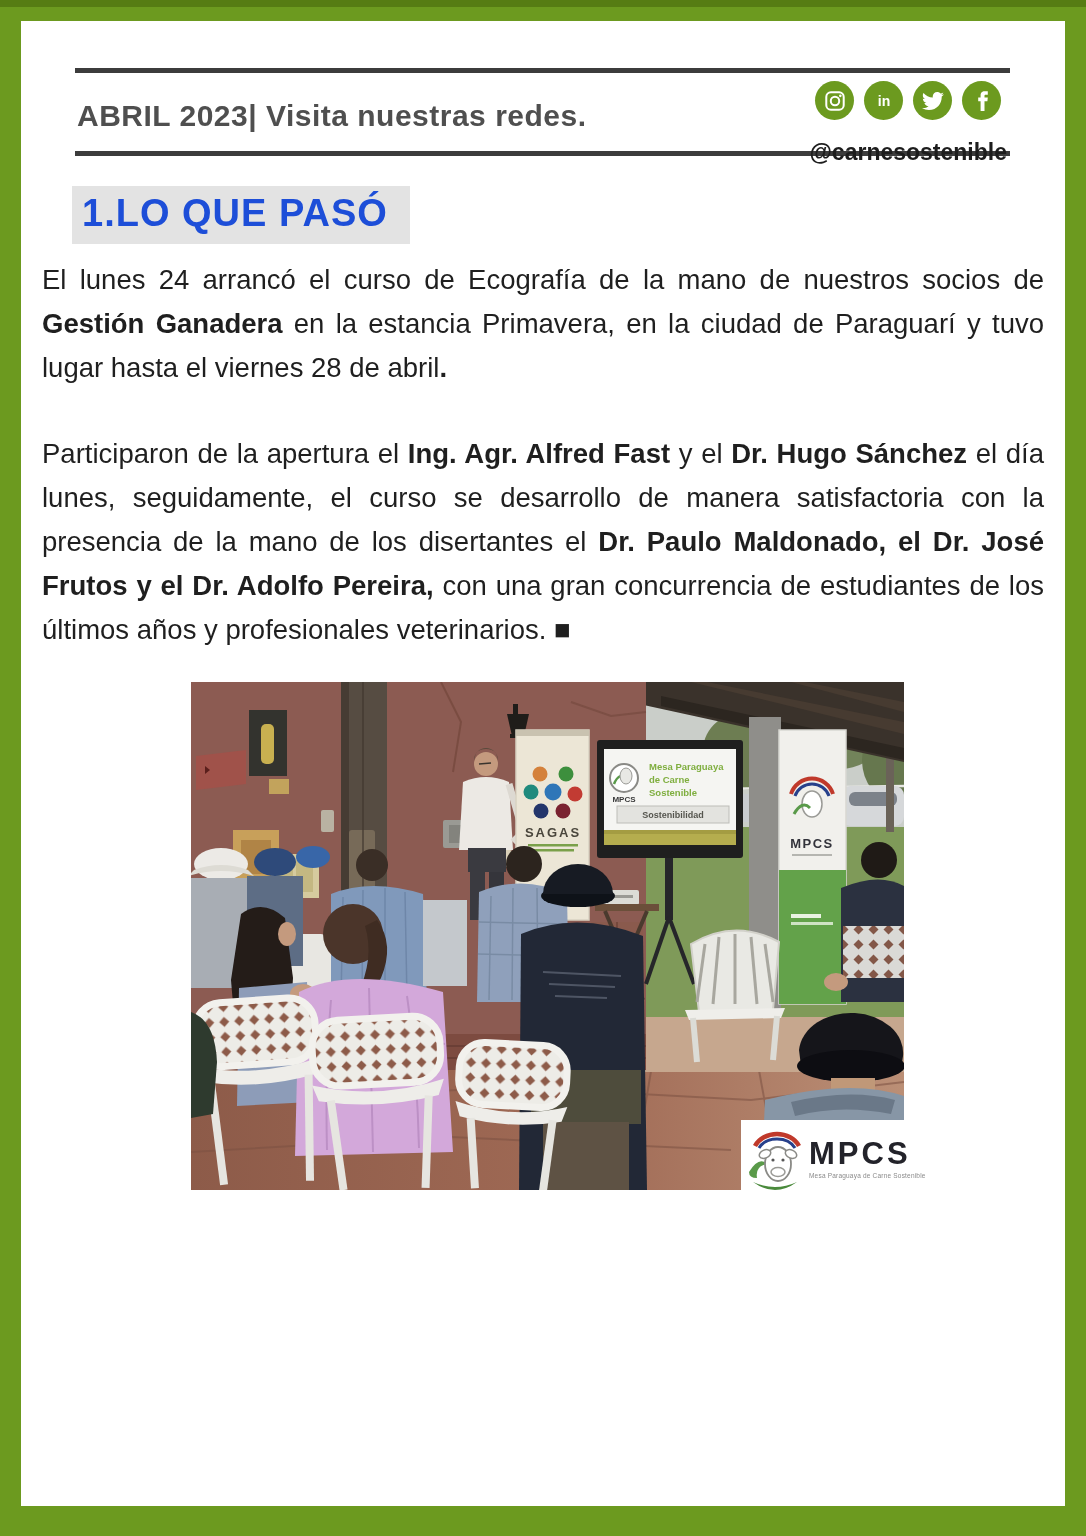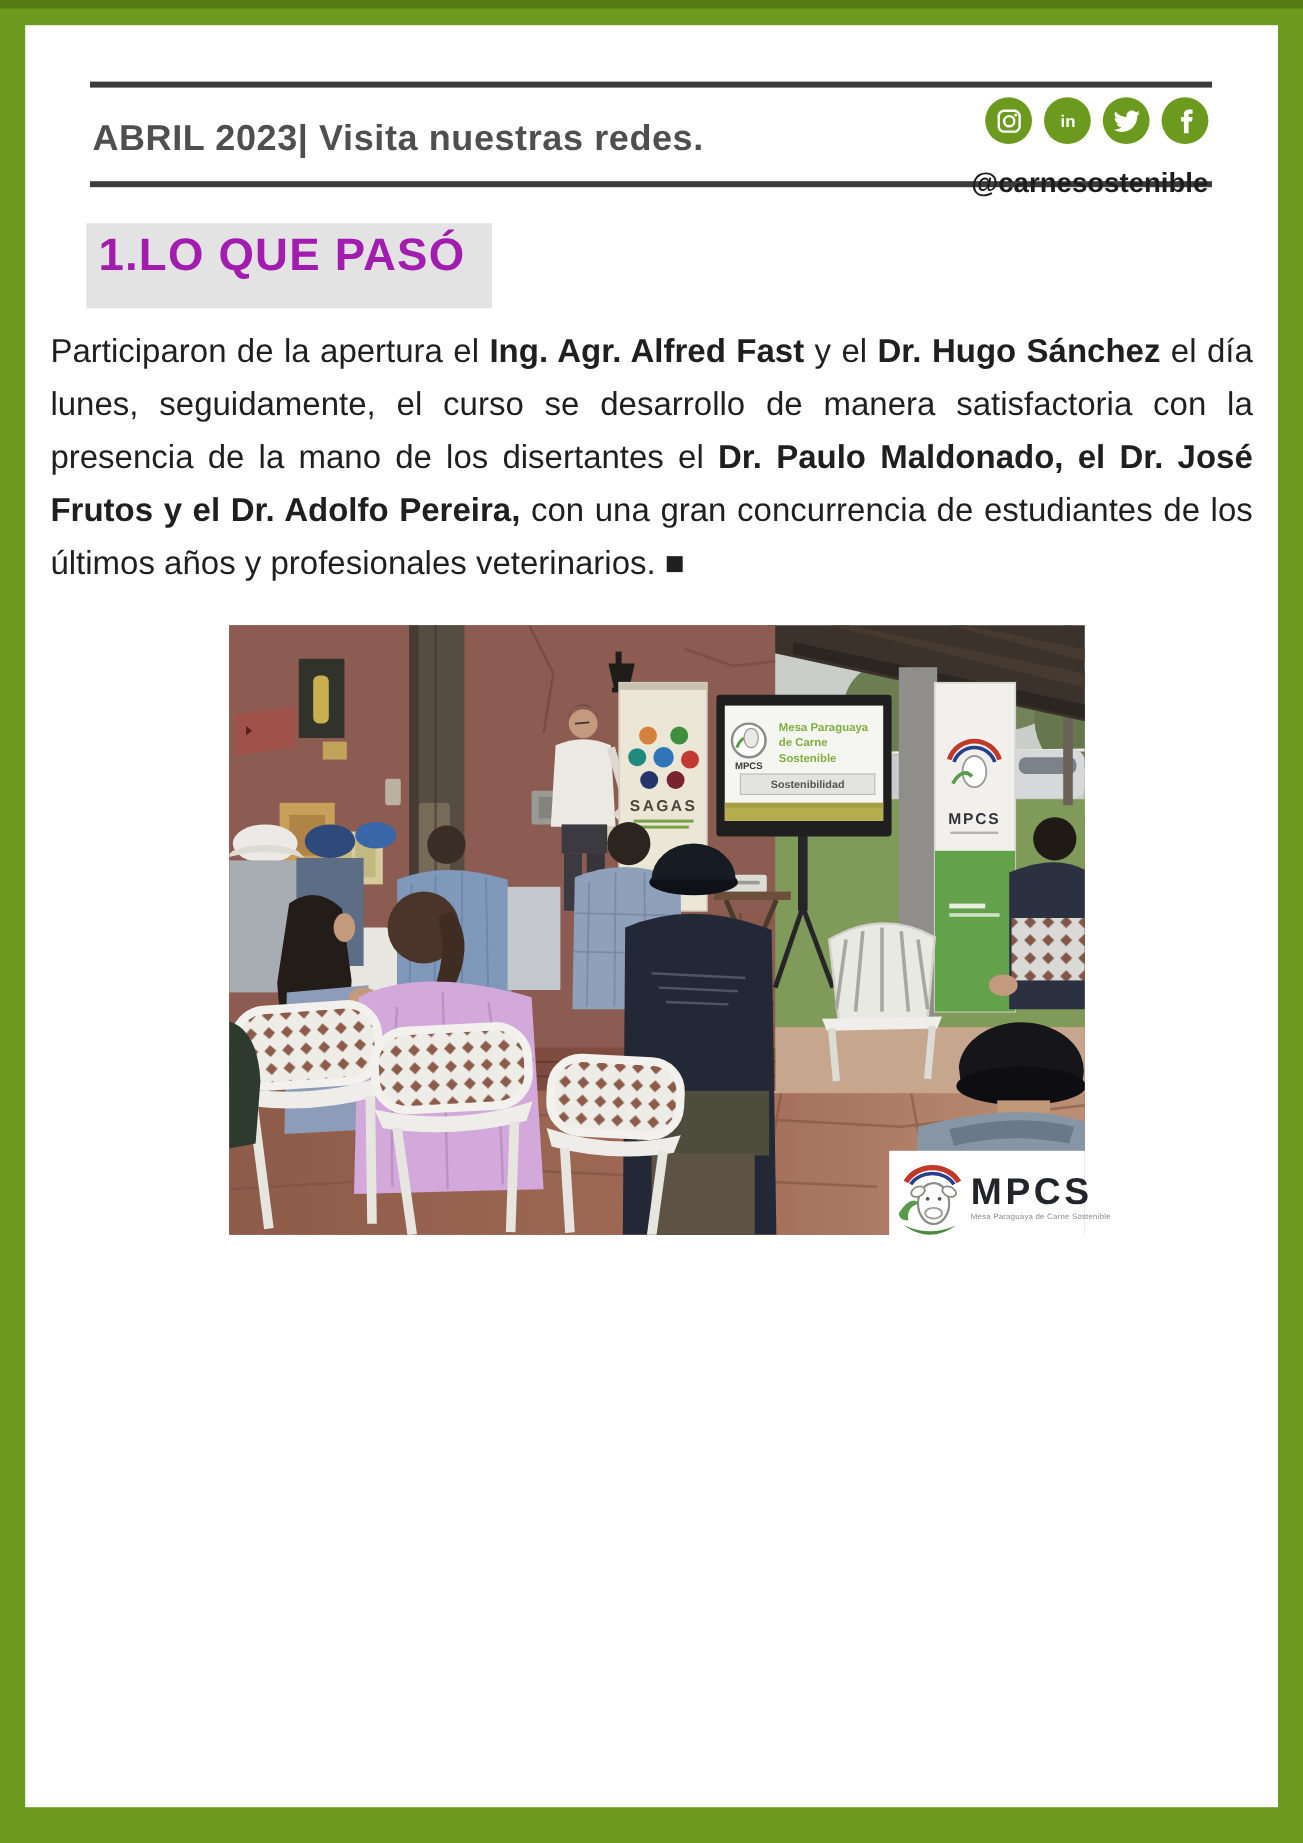--- a/index.html
+++ b/index.html
@@ -7,28 +7,28 @@
   .frame{position:relative;width:1086px;height:1536px;background:#6c9a1f;font-family:"Liberation Sans","DejaVu Sans",sans-serif;overflow:hidden;text-decoration:underline;}
   .frame-accent{position:absolute;top:0;left:0;right:0;height:7px;background:#567c13;}
   .content{position:absolute;left:21px;top:21px;right:21px;bottom:30px;background:#ffffff;overflow:hidden;}
 
   
   .rule{height:5px;background:#3c3c3c;margin-left:54px;width:935px;}
   .rule.top{margin-top:47px;}
   .rule.bottom{margin-top:4px;}
   .header-row{display:flex;justify-content:space-between;align-items:flex-start;padding:8px 58px 2px 56px;height:74px;}
   .h-title{font-size:30px;font-weight:bold;color:#4f4f4f;letter-spacing:.5px;margin-top:18px;}
-  .social{display:flex;flex-direction:column;align-items:flex-end;}
+  .social{display:flex;flex-direction:column;align-items:center;}
   .icons{display:flex;gap:10px;}
   .icon-circle{width:39px;height:39px;border-radius:50%;background:#6c9a1f;display:flex;align-items:center;justify-content:center;color:#fff;}
   .icon-circle svg{display:block;}
   .handle{font-size:23px;font-weight:bold;color:#1d1d1d;margin-top:19px;}
 
   
-  .section-label{display:inline-block;margin:30px 0 0 51px;background:#e3e3e3;color:#a21caf;font-size:38px;font-weight:bold;padding:6px 22px 22px 10px;letter-spacing:1px;}
+  .section-label{display:inline-block;margin:30px 0 0 51px;background:#e3e3e3;color:#1d4ed8;font-size:38px;font-weight:bold;padding:6px 22px 9px 10px;letter-spacing:1px;}
   .article-title{text-align:center;font-size:42px;font-weight:bold;color:#0f0f0f;margin:24px 0 0 0;letter-spacing:.5px;}
   .para{font-size:27.5px;line-height:44px;color:#1f1f1f;text-align:justify;margin:14px 21px 0 21px;}
   .para + .para{margin-top:42px;}
   .para b{font-weight:bold;}
 
   
   .photo-wrap{position:relative;width:713px;height:508px;margin:30px 0 0 170px;}
   .photo-wrap svg.scene{display:block;width:713px;height:508px;background:#8c5b52;}
   .badge{position:absolute;right:0;bottom:-8px;width:163px;height:78px;background:#ffffff;display:flex;align-items:center;padding:4px 6px 4px 4px;}
   .badge .cow{flex:0 0 62px;height:70px;}
@@ -75,20 +75,21 @@
         <div class="handle">@carnesostenible</div>
       </div>
     </div>
     <div class="rule bottom"></div>
 
     
     <div class="section-label">1.LO QUE PASÓ</div>
 
     
 
+    <p class="para"><span>El lunes 24 arrancó el curso de Ecografía de la mano de nuestros socios de </span><b>Gestión Ganadera</b><span> en la estancia Primavera, en la ciudad de Paraguarí y tuvo lugar hasta el viernes 28 de abril</span><b>.</b></p>
 
 
     <p class="para"><span>Participaron de la apertura el </span><b>Ing. Agr. Alfred Fast</b><span> y el </span><b>Dr. Hugo Sánchez</b><span> el día lunes, seguidamente, el curso se desarrollo de manera satisfactoria con la presencia de la mano de los disertantes el </span><b>Dr. Paulo Maldonado, el Dr. José Frutos y el Dr. Adolfo Pereira,</b><span> con una gran concurrencia de estudiantes de los últimos años y profesionales veterinarios. ■</span></p>
 
     
     <div class="photo-wrap">
       <svg class="scene" viewBox="0 0 713 508">
         <defs>
           <linearGradient id="floorg" x1="0" y1="0" x2="1" y2="0">
             <stop offset="0" stop-color="#8d5b49"></stop>

